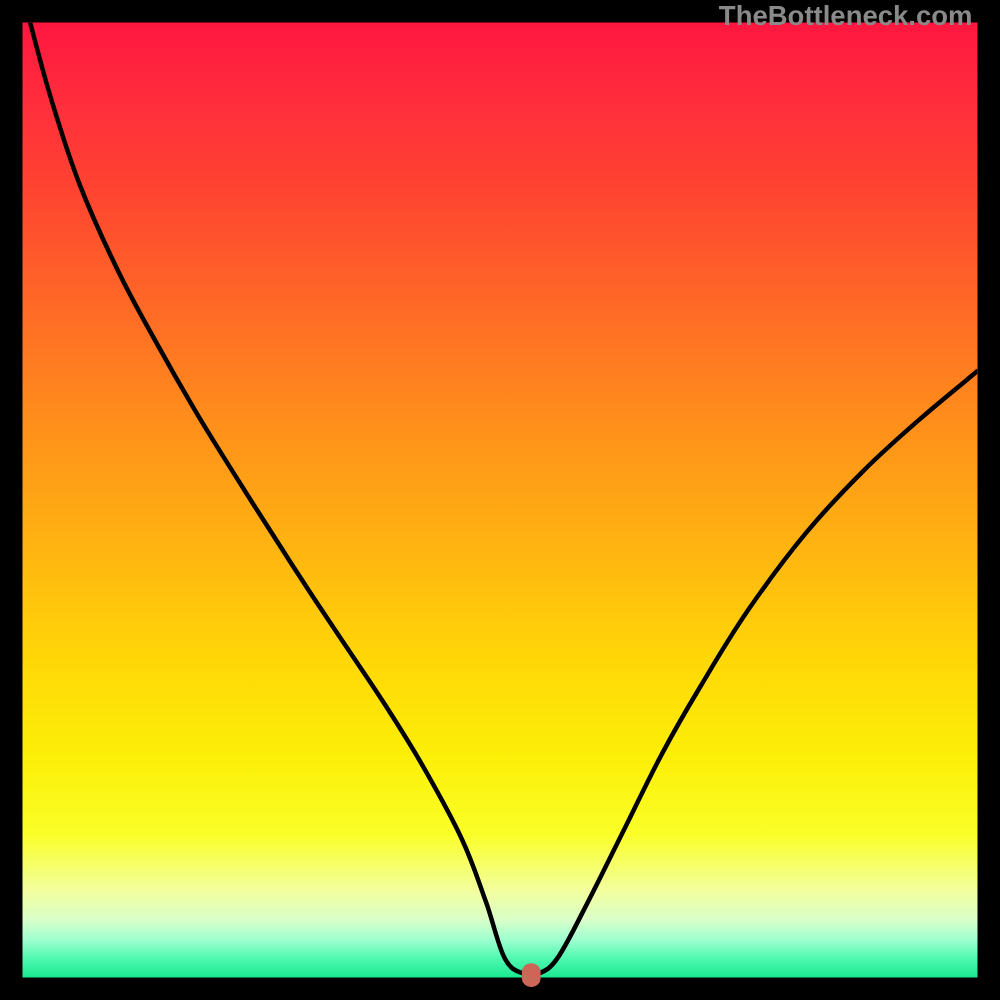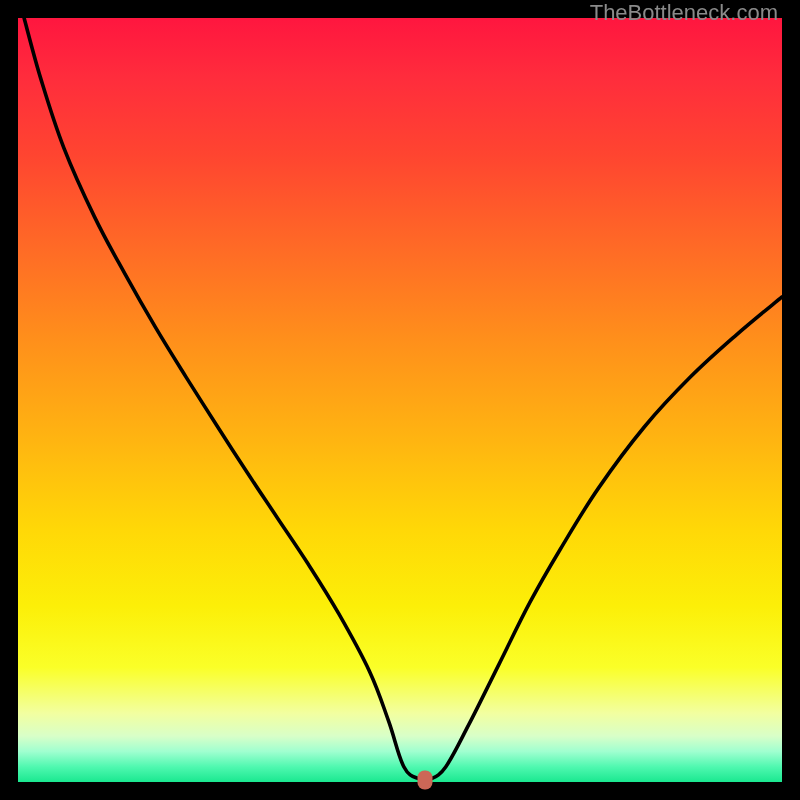--- a/index.html
+++ b/index.html
@@ -37,21 +37,21 @@
       #a0ffd0 96%,
       #50f8b0 98%,
       #1ae890 100%);
   }
   .watermark {
     position: absolute;
     top: 0px;
     right: 22px;
     font-family: Arial, Helvetica, sans-serif;
     font-size: 22px;
-    font-weight: normal;
+    font-weight: bold;
     color: #8a8a8a;
     z-index: 10;
   }
   .curve-svg {
     position: absolute;
     left: 18px;
     top: 18px;
     width: 764px;
     height: 764px;
     z-index: 5;

